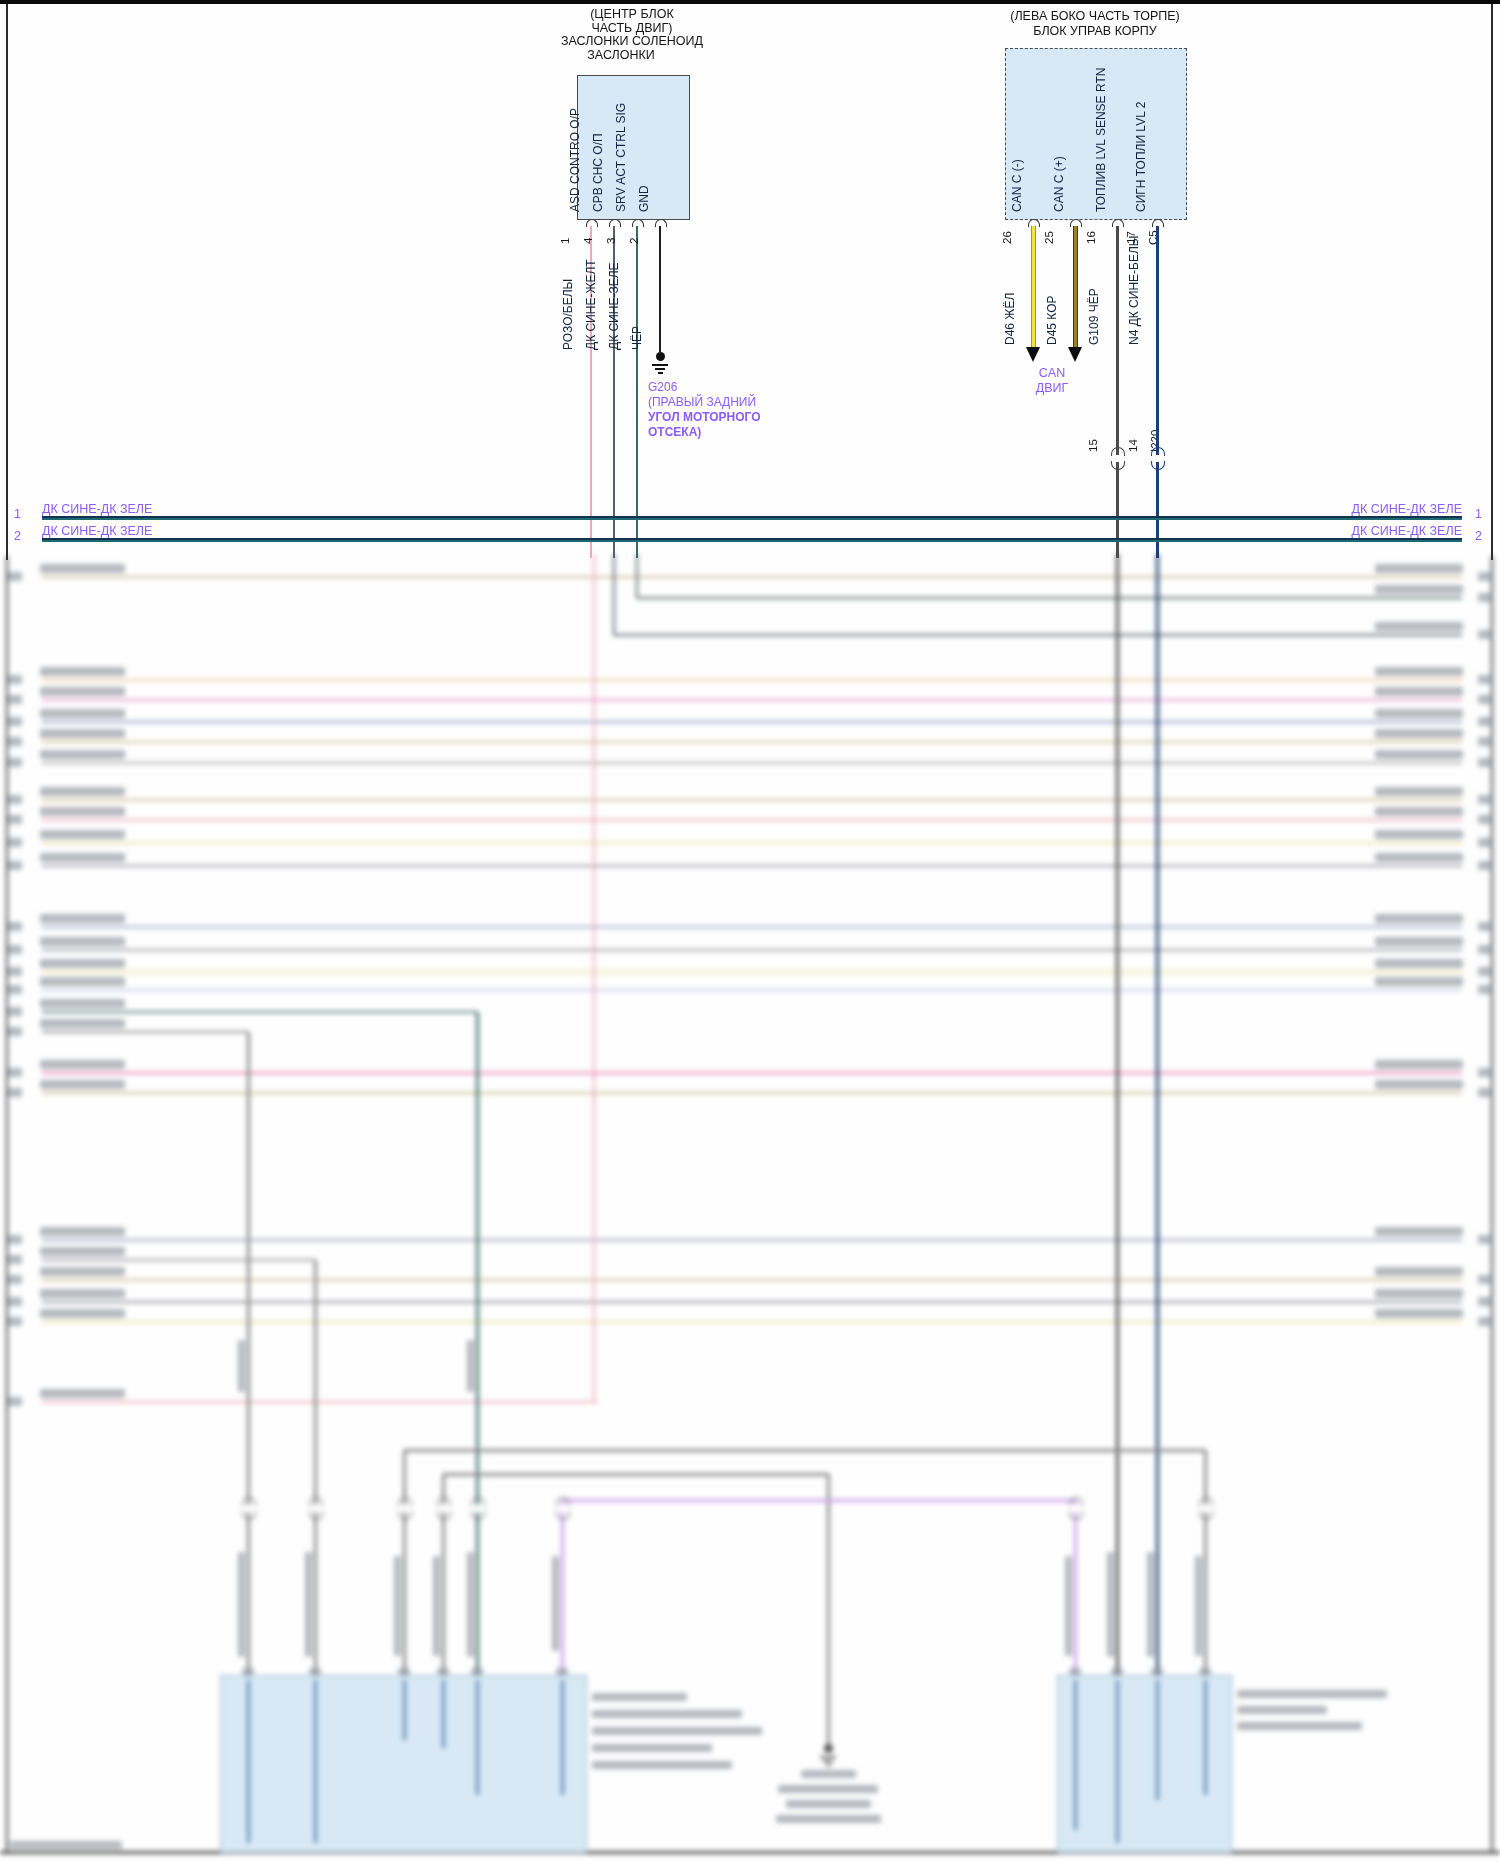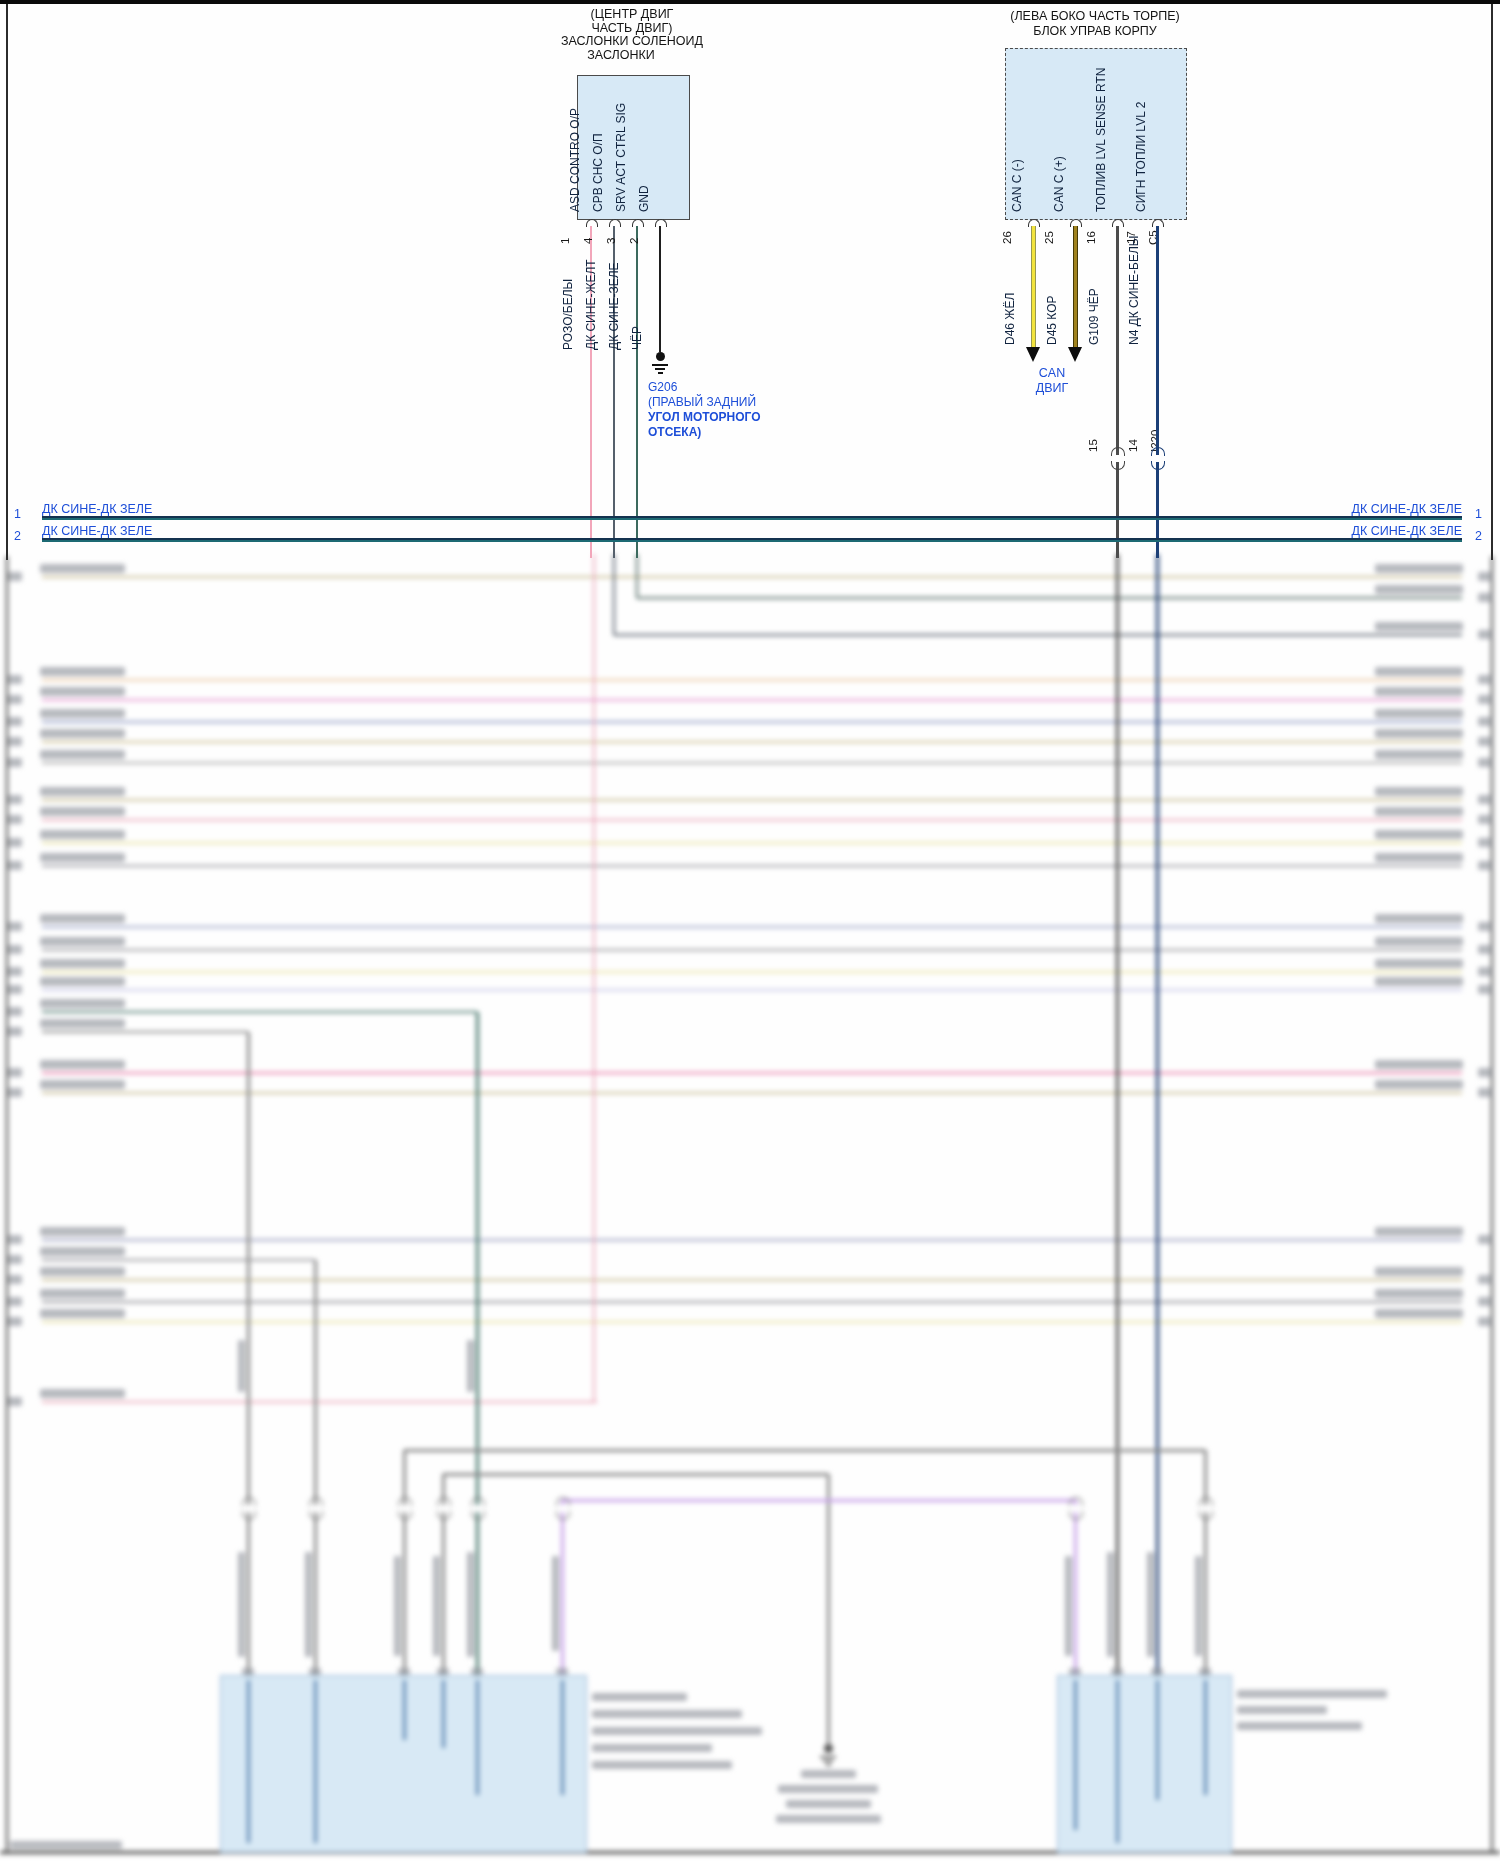--- a/index.html
+++ b/index.html
@@ -1,19 +1,19 @@
 <!DOCTYPE html>
 <html><head>
 <meta charset="utf-8">
 <style>
   html,body{margin:0;padding:0;background:#ffffff;}
   #stage{position:relative;width:1500px;height:1861px;background:#fefefe;overflow:hidden;
          font-family:"Liberation Sans", sans-serif;color:#111;}
   .abs{position:absolute;}
-  .txt{position:absolute;font-size:12.5px;line-height:14px;color:#1d4ed8;white-space:nowrap;}
+  .txt{position:absolute;font-size:12.5px;line-height:14px;color:#8b5cf6;white-space:nowrap;}
   .vt{position:absolute;transform-origin:0 100%;transform:rotate(-90deg);white-space:nowrap;
       font-size:12px;height:15px;line-height:15px;color:#10233f;}
   .vtn{font-size:11.5px;color:#161616;height:13px;line-height:13px;}
   .cbox{position:absolute;background:#d7e9f6;}
   .title-line{position:absolute;text-align:center;font-size:12.5px;line-height:13.5px;color:#141414;white-space:nowrap;}
   #blur-stage{position:absolute;left:0;top:0;width:1500px;height:1861px;filter:blur(2.6px) saturate(0.92);}
   .blob{position:absolute;background:#8e929b;opacity:.65;border-radius:2px;}
 </style>
 </head>
 <body>
@@ -261,21 +261,21 @@
       <div class="blob" style="position: absolute; left: 775.5px; top: 1815px; width: 105px; height: 8px;"></div>
       <div class="blob" style="position: absolute; left: 592px; top: 1693px; width: 95px; height: 8px;"></div>
       <div class="blob" style="position: absolute; left: 592px; top: 1710px; width: 150px; height: 8px;"></div>
       <div class="blob" style="position: absolute; left: 592px; top: 1727px; width: 170px; height: 8px;"></div>
       <div class="blob" style="position: absolute; left: 592px; top: 1744px; width: 120px; height: 8px;"></div>
       <div class="blob" style="position: absolute; left: 592px; top: 1761px; width: 140px; height: 8px;"></div>
       <div class="blob" style="position: absolute; left: 1237px; top: 1690px; width: 150px; height: 8px;"></div>
       <div class="blob" style="position: absolute; left: 1237px; top: 1706px; width: 90px; height: 8px;"></div>
       <div class="blob" style="position: absolute; left: 1237px; top: 1722px; width: 125px; height: 8px;"></div>
     </div>
-<div class="title-line" style="position: absolute; left: 520px; top: 8px; width: 224px;">(ЦЕНТР ДВИГ</div>
+<div class="title-line" style="position: absolute; left: 520px; top: 8px; width: 224px;">(ЦЕНТР БЛОК</div>
     <div class="title-line" style="position: absolute; left: 520px; top: 21.5px; width: 224px;">ЧАСТЬ ДВИГ)</div>
     <div class="title-line" style="position: absolute; left: 520px; top: 35px; width: 224px;">ЗАСЛОНКИ СОЛЕНОИД</div>
     <div class="title-line" style="position: absolute; left: 509px; top: 48.5px; width: 224px;">ЗАСЛОНКИ</div>
     <div class="title-line" style="position: absolute; left: 965px; top: 10px; width: 260px;">(ЛЕВА БОКО ЧАСТЬ ТОРПЕ)</div>
     <div class="title-line" style="position: absolute; left: 965px; top: 25px; width: 260px;">БЛОК УПРАВ КОРПУ</div>
     <div class="vt" style="position: absolute; left: 583px; top: 197px;">ASD CONTRO O/P</div>
     <div style="position: absolute; left: 586px; top: 219px; width: 10px; height: 7px; border-top: 1.2px solid rgb(51, 51, 51); border-right: 1.2px solid rgb(51, 51, 51); border-bottom: none; border-left: 1.2px solid rgb(51, 51, 51); border-image: initial; border-radius: 10px 10px 0px 0px; background: rgb(255, 255, 255);"></div>
     <div class="vt vtn" style="position: absolute; left: 572px; top: 231px;">1</div>
     <div style="position: absolute; left: 590px; top: 226px; width: 2px; height: 332px; background: rgb(242, 166, 186);"></div>
     <div class="vt" style="position: absolute; left: 576px; top: 335px;">РОЗО/БЕЛЫ</div>

